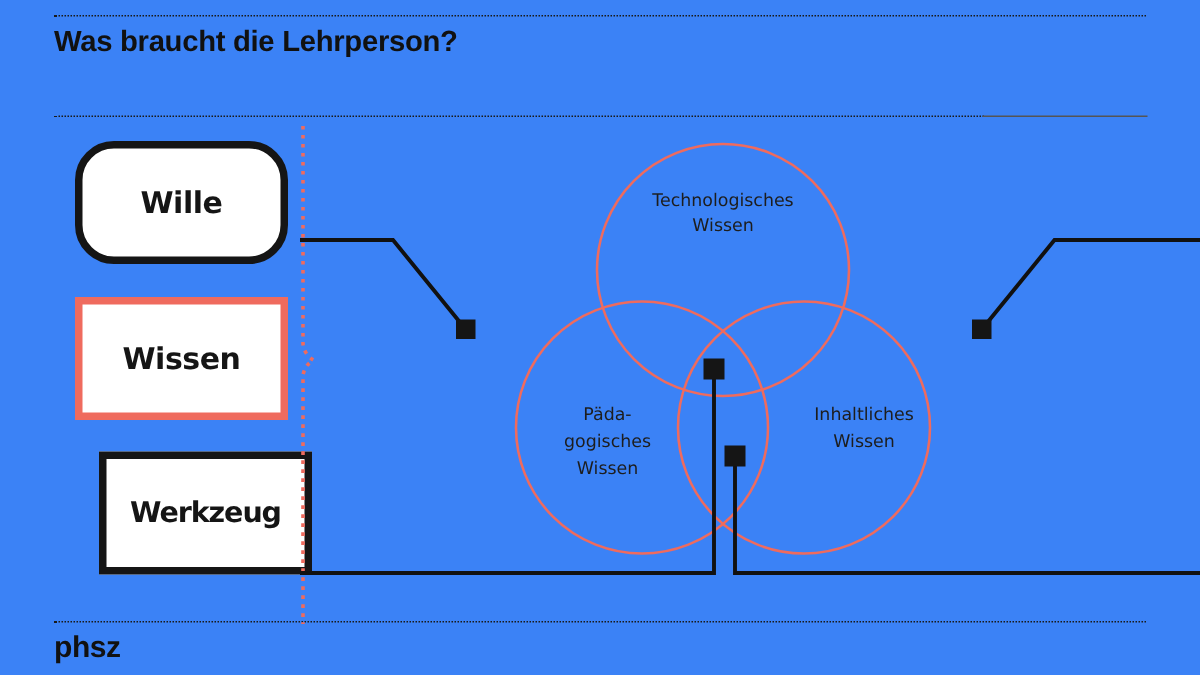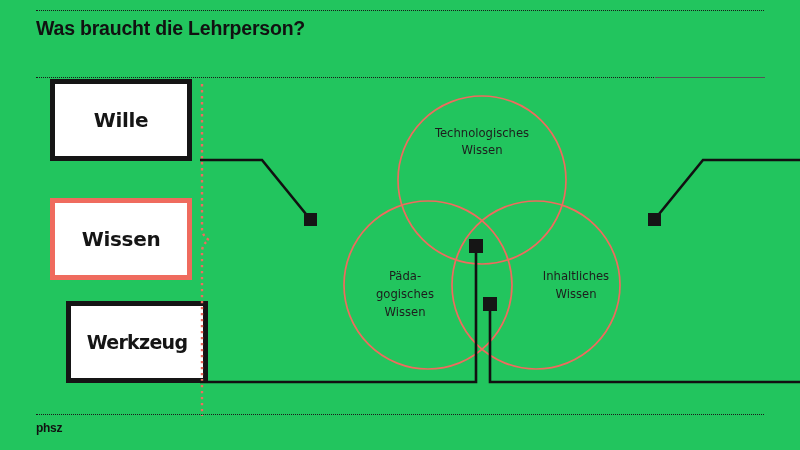--- a/index.html
+++ b/index.html
@@ -5,21 +5,21 @@
   * { box-sizing: border-box; margin: 0; padding: 0; }
   html, body {
     width: 800px; height: 450px;
     background: #ffffff;
     font-family: "DejaVu Sans", "Liberation Sans", sans-serif;
     overflow: hidden;
   }
   #slide {
     position: relative;
     width: 800px; height: 450px;
-    background: #22c55e;
+    background: #3b82f6;
   }
 
   
   .rule-dotted {
     position: absolute;
     height: 0;
     border-top: 1.5px dotted #1a1a1a;
   }
   .rule-solid {
     position: absolute;
@@ -40,21 +40,21 @@
     font-weight: bold;
     letter-spacing: -0.2px;
     color: #111111;
     font-family: "Liberation Sans", sans-serif;
   }
 
   
   #footer-logo {
     position: absolute;
     left: 36px; top: 421px;
-    font-size: 12px;
+    font-size: 20px;
     font-weight: bold;
     letter-spacing: -0.3px;
     color: #111111;
     font-family: "Liberation Sans", sans-serif;
   }
 
   
   .concept-box {
     position: absolute;
     left: 50px;
@@ -65,21 +65,21 @@
     display: flex;
     align-items: center;
     justify-content: center;
   }
   .concept-box .label {
     font-size: 20px;
     font-weight: bold;
     color: #151515;
     letter-spacing: -0.3px;
   }
-  #box-wille    { top: 79px; }
+  #box-wille    { top: 94px; border-radius: 26px; }
   #box-wissen   { top: 198px; border-color: #ef6b5e; }
   #box-werkzeug { top: 301px; margin-left: 16px; }
   #box-werkzeug .label { font-size: 19px; letter-spacing: -0.7px; }
 
   
   #divider-svg {
     position: absolute;
     left: 196px; top: 84px;
     width: 26px; height: 332px;
   }

